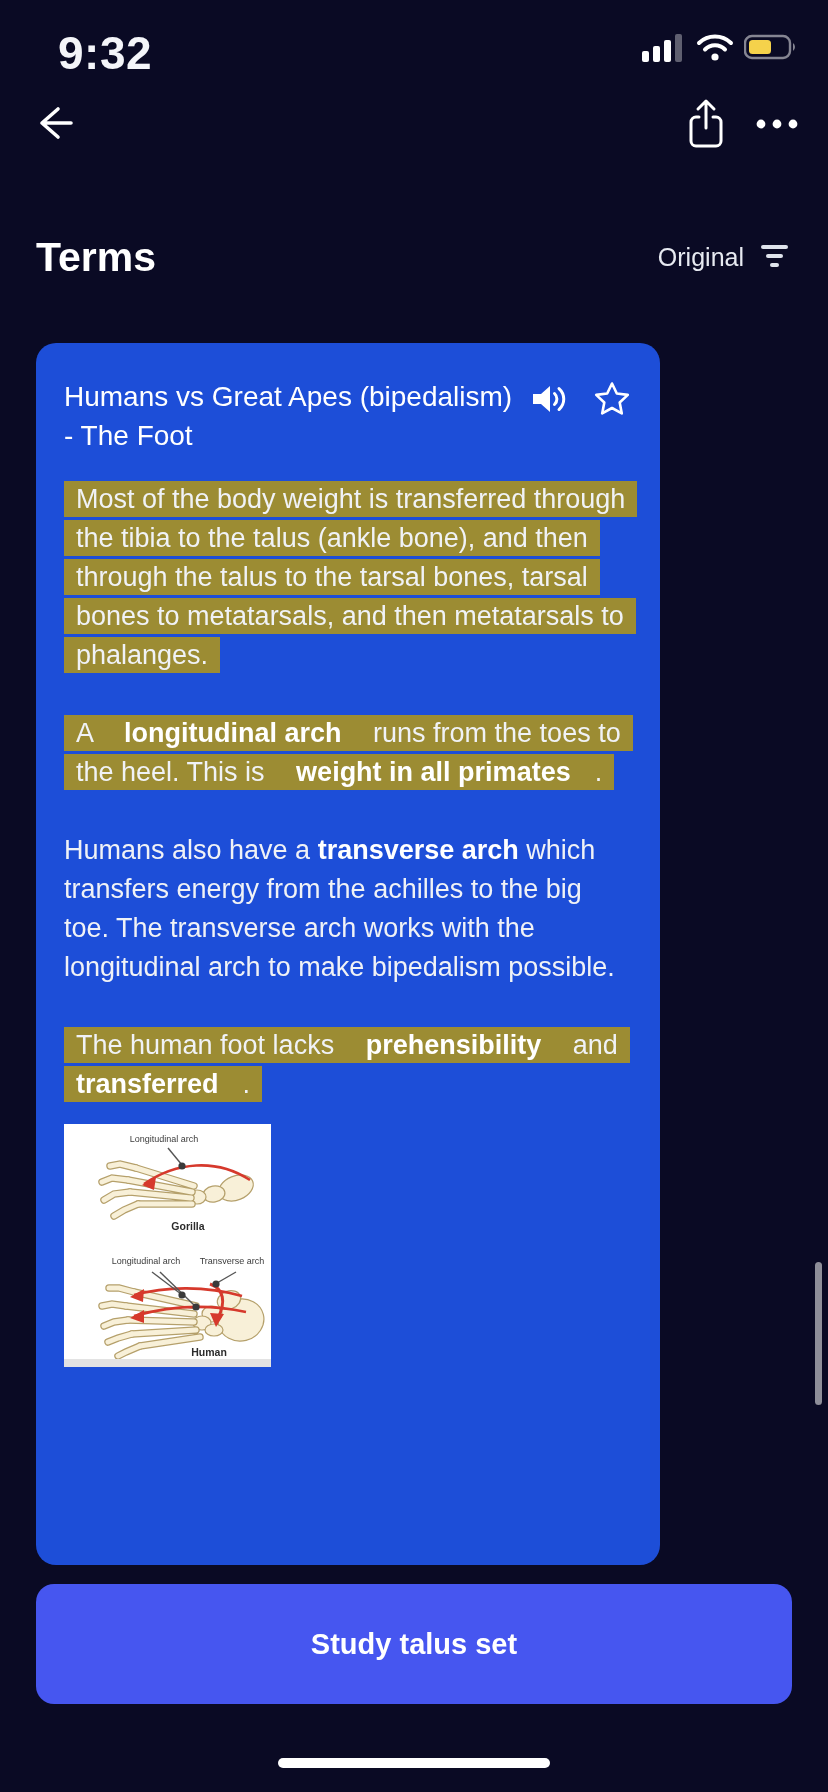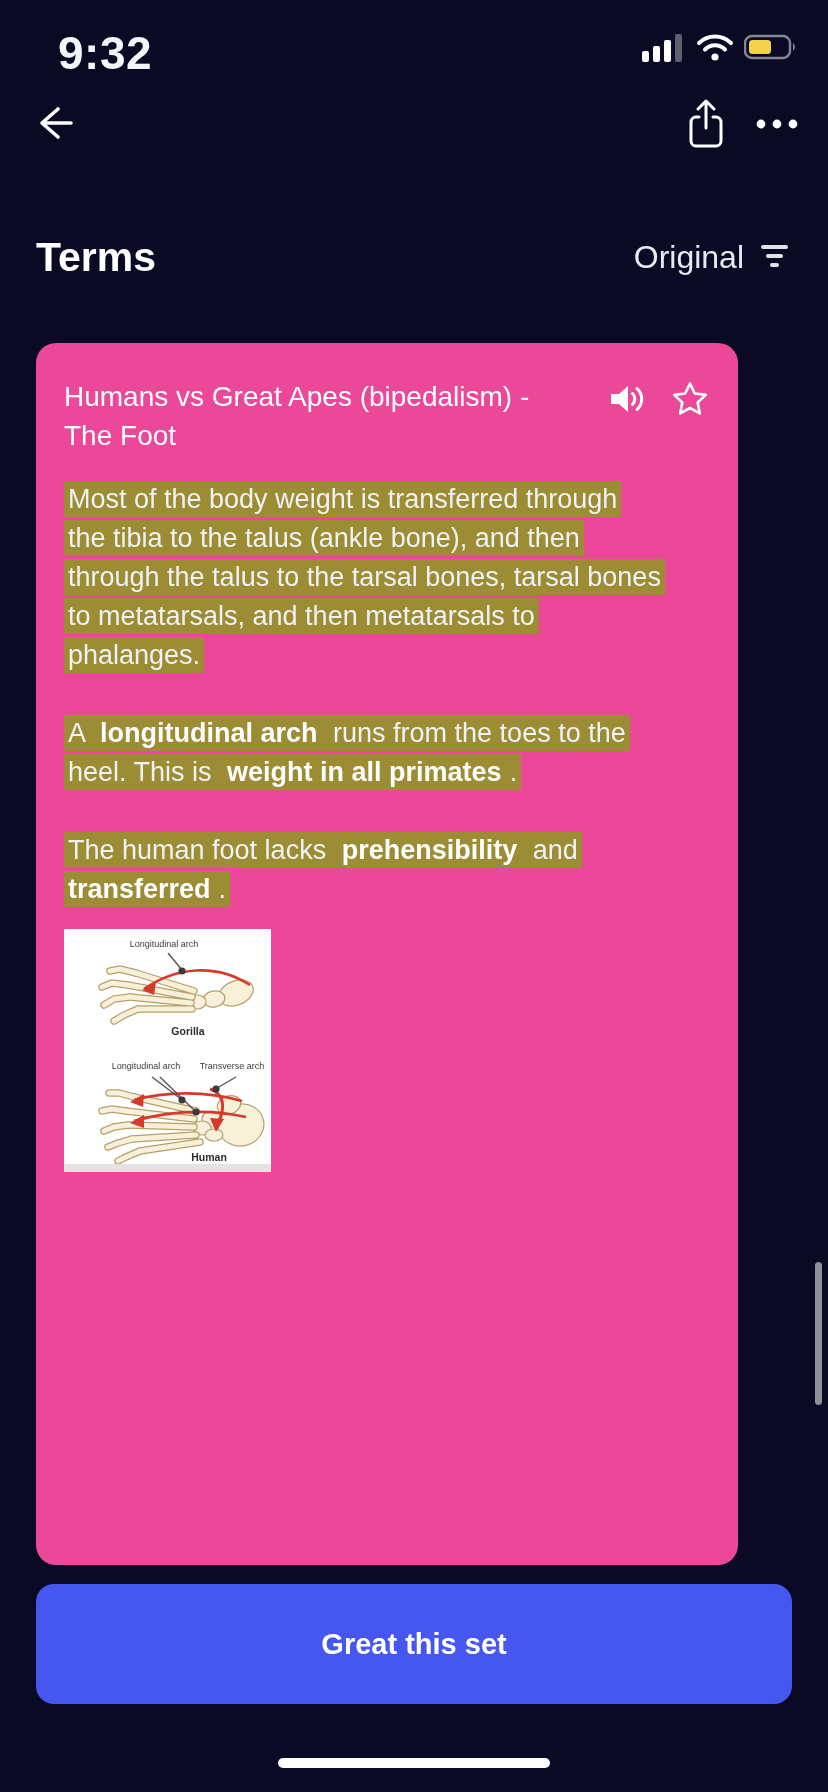--- a/index.html
+++ b/index.html
@@ -14,35 +14,35 @@
   .status-time{position:absolute;left:58px;top:26px;font-size:46px;font-weight:700;letter-spacing:.5px;}
   .status-icons{position:absolute;right:28px;top:32px;display:flex;align-items:center;gap:10px;}
   
   .nav-back{position:absolute;left:30px;top:100px;width:48px;height:48px;}
   .nav-right{position:absolute;right:28px;top:98px;display:flex;align-items:center;gap:28px;}
   .icon-btn{background:none;border:none;padding:0;cursor:pointer;display:flex;align-items:center;justify-content:center;}
   
   .page-head{position:absolute;left:36px;right:30px;top:234px;display:flex;align-items:center;justify-content:space-between;}
   .terms-title{font-size:41px;font-weight:700;color:#fff;}
   .sort-btn{display:flex;align-items:center;gap:12px;background:none;border:none;cursor:pointer;}
-  .sort-label{font-size:32px;font-weight:500;color:#e7eaf1;}
+  .sort-label{font-size:25px;font-weight:500;color:#e7eaf1;}
   
   .term-card{
-    position:absolute;left:36px;top:343px;width:702px;height:1222px;
-    box-sizing:border-box;background:#ec4899;border-radius:20px;
+    position:absolute;left:36px;top:343px;width:624px;height:1222px;
+    box-sizing:border-box;background:#1d4ed8;border-radius:20px;
     padding:34px 28px 14px 28px;overflow:hidden;
   }
   .card-title-row{display:flex;align-items:flex-start;}
   .card-title{flex:1;max-width:480px;font-size:28px;line-height:39px;font-weight:500;color:#fff;}
   .card-icons{display:flex;align-items:center;gap:24px;margin-left:auto;padding-top:2px;}
   .card-text{max-width:598px;}
   .term-paragraph{margin:39px 0 0 0;font-size:27px;line-height:39px;font-weight:400;color:#f0f2f6;}
   .term-paragraph:first-child{margin-top:25px;}
   .term-paragraph .b{font-weight:700;color:#fff;}
-  .term-paragraph .hl{background:#9c8c33;box-decoration-break:clone;-webkit-box-decoration-break:clone;padding:3px 4px;}
+  .term-paragraph .hl{background:#9c8c33;box-decoration-break:clone;-webkit-box-decoration-break:clone;padding:3px 12px;}
   
   .figure{position:relative;width:207px;height:243px;background:#ffffff;margin-top:20px;}
   .fig-label{position:absolute;transform:translateX(-50%);font-size:9px;color:#3c3c3c;white-space:nowrap;}
   .fig-caption{position:absolute;transform:translateX(-50%);font-size:10.5px;font-weight:700;color:#2b2b2b;white-space:nowrap;}
   .fig-svg{position:absolute;left:0;top:0;}
   
   .study-btn{
     position:absolute;left:36px;top:1584px;width:756px;height:120px;
     background:#4656f0;border:none;border-radius:18px;cursor:pointer;
     color:#fff;font-size:29px;font-weight:700;font-family:"Liberation Sans",sans-serif;
@@ -139,20 +139,21 @@
             <path d="M20 4.5 l4.8 10 11 1.4 -8.1 7.6 2.1 10.9 -9.8 -5.4 -9.8 5.4 2.1 -10.9 -8.1 -7.6 11 -1.4 z" fill="none" stroke="#fff" stroke-width="2.6" stroke-linejoin="round"></path>
           </svg>
         </span>
       </button>
     </div>
   </div>
 
   <div class="card-text">
     <p class="term-paragraph"><span class="hl">Most of the body weight is transferred through the tibia to the talus (ankle bone), and then through the talus to the tarsal bones, tarsal bones to metatarsals, and then metatarsals to phalanges.</span></p>
     <p class="term-paragraph"><span class="hl">A </span><span class="b hl">longitudinal arch</span><span class="hl"> runs from the toes to the heel. This is </span><span class="b hl">weight in all primates</span><span class="hl">.</span></p>
+    <p class="term-paragraph"><span>Humans also have a </span><span class="b">transverse arch</span><span> which transfers energy from the achilles to the big toe. The transverse arch works with the longitudinal arch to make bipedalism possible.</span></p>
     <p class="term-paragraph"><span class="hl">The human foot lacks </span><span class="b hl">prehensibility</span><span class="hl"> and </span><span class="b hl">transferred</span><span class="hl">.</span></p>
   </div>
 
   <div class="figure">
     <svg class="fig-svg" width="207" height="243" viewBox="0 0 207 243">
 
       <g stroke="#b5a06b" stroke-width="1.2" fill="#f8f0d8">
         <ellipse cx="172" cy="64" rx="18" ry="12" transform="rotate(-22 172 64)"></ellipse>
         <ellipse cx="150" cy="70" rx="11" ry="8" transform="rotate(-10 150 70)"></ellipse>
         <ellipse cx="133" cy="73" rx="9" ry="7"></ellipse>
@@ -200,15 +201,15 @@
       <rect x="0" y="235" width="207" height="8" fill="#e3e3e3"></rect>
     </svg>
     <div class="fig-label" style="left:100px;top:10px;">Longitudinal arch</div>
     <div class="fig-caption" style="left:124px;top:96px;">Gorilla</div>
     <div class="fig-label" style="left:82px;top:132px;">Longitudinal arch</div>
     <div class="fig-label" style="left:168px;top:132px;">Transverse arch</div>
     <div class="fig-caption" style="left:125px;top:222px;margin-left:20px;">Human</div>
   </div>
 </div>
 
-<button class="study-btn">Great this set</button>
+<button class="study-btn">Study talus set</button>
 <div class="scroll-thumb"></div>
 <div class="home-indicator"></div>
 
 </body></html>

